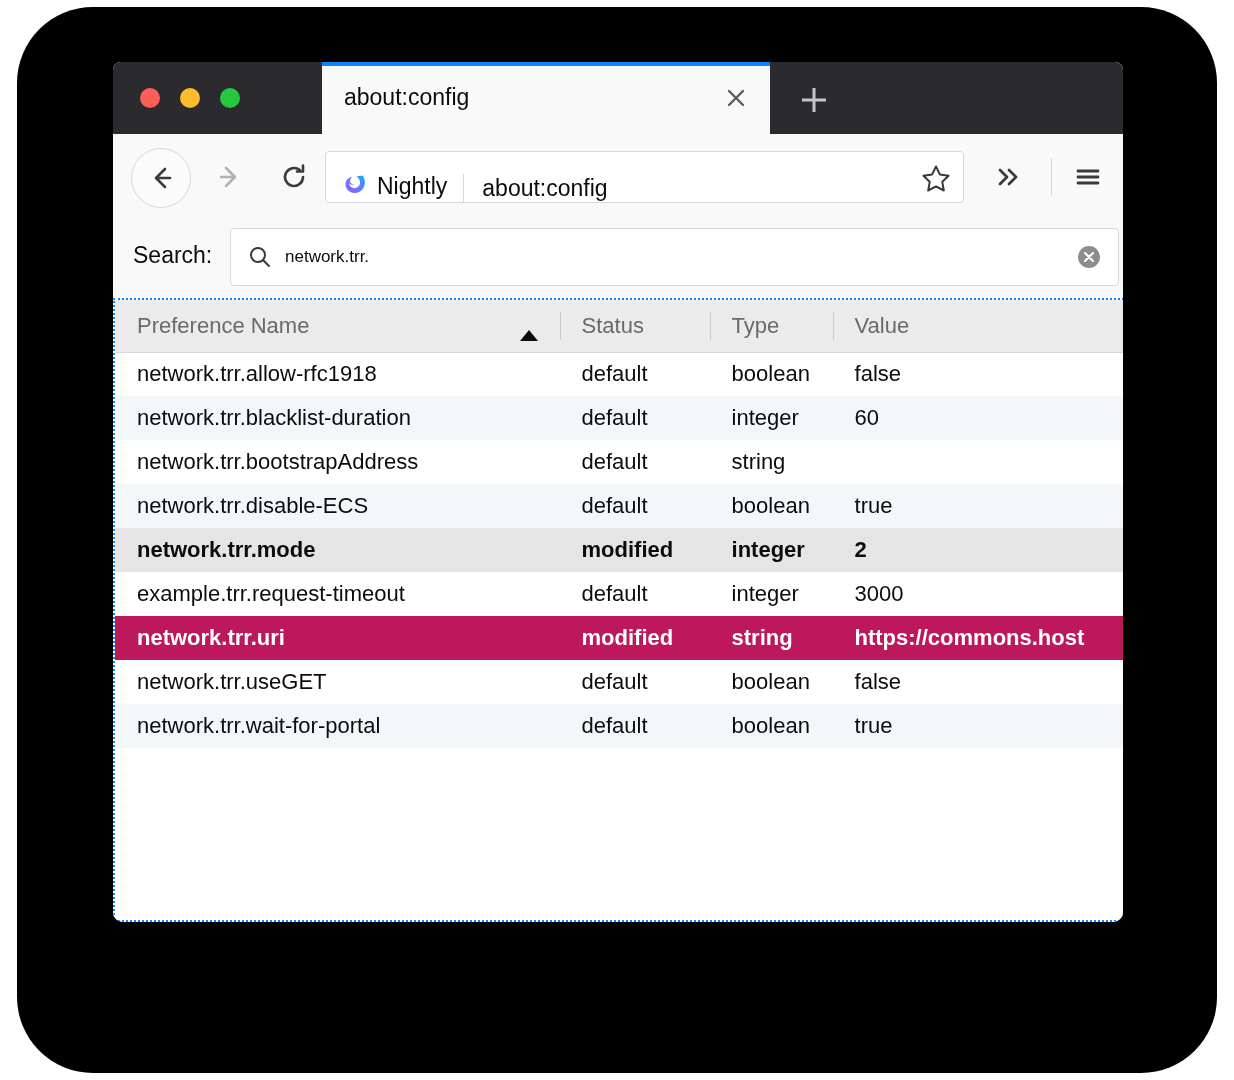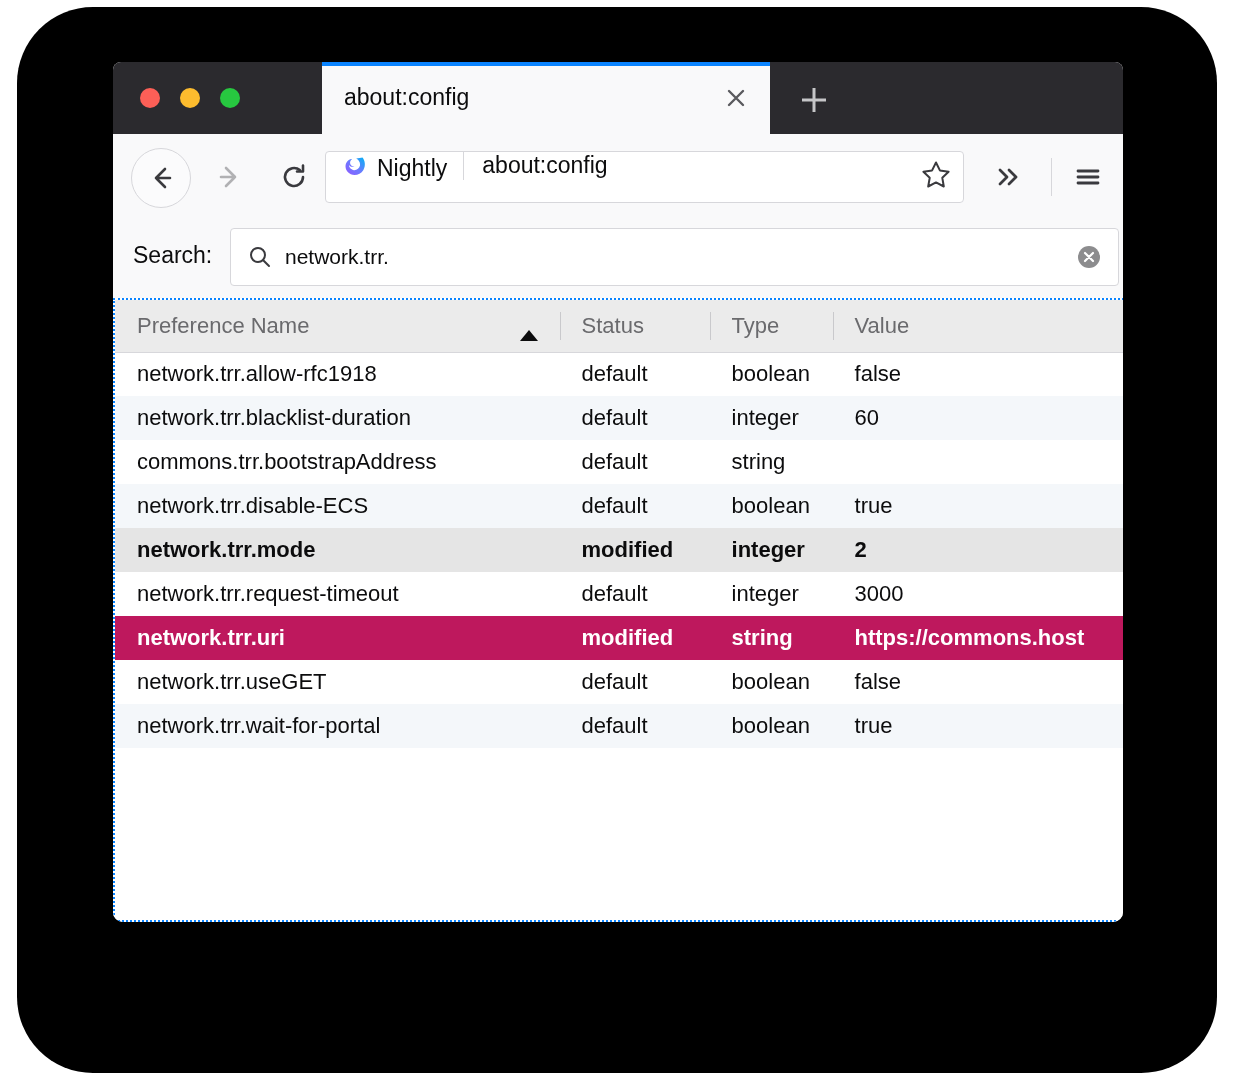--- a/index.html
+++ b/index.html
@@ -132,21 +132,21 @@
     position: absolute;
     left: 212px;
     top: 17px;
     width: 639px;
     height: 52px;
     background: #ffffff;
     border: 1px solid #d7d7db;
     border-radius: 4px;
     box-sizing: border-box;
     display: flex;
-    align-items: flex-start;
+    align-items: flex-end;
     cursor: text;
   }
   #nightly-chip {
     display: flex;
     align-items: center;
     gap: 9px;
     padding-left: 14px;
     padding-right: 16px;
   }
   #nightly-label {
@@ -211,21 +211,21 @@
     display: flex;
     align-items: center;
     cursor: text;
   }
   #search-icon {
     margin-left: 16px;
     margin-right: 12px;
     display: flex;
   }
   #search-value {
-    font-size: 21px;
+    font-size: 17px;
     color: #0c0c0d;
     flex: 1;
     white-space: nowrap;
     overflow: hidden;
   }
   #search-clear {
     margin-right: 16px;
     width: 26px;
     height: 26px;
     cursor: pointer;
@@ -463,42 +463,42 @@
             <td></td>
           </tr>
           <tr class="even">
             <td>network.trr.blacklist-duration</td>
             <td>default</td>
             <td>integer</td>
             <td>60</td>
             <td></td>
           </tr>
           <tr class="odd">
-            <td>commons.trr.bootstrapAddress</td>
+            <td>network.trr.bootstrapAddress</td>
             <td>default</td>
             <td>string</td>
             <td></td>
             <td></td>
           </tr>
           <tr class="even">
             <td>network.trr.disable-ECS</td>
             <td>default</td>
             <td>boolean</td>
             <td>true</td>
             <td></td>
           </tr>
           <tr class="modified">
             <td>network.trr.mode</td>
             <td>modified</td>
             <td>integer</td>
             <td>2</td>
             <td></td>
           </tr>
           <tr class="odd">
-            <td>network.trr.request-timeout</td>
+            <td>example.trr.request-timeout</td>
             <td>default</td>
             <td>integer</td>
             <td>3000</td>
             <td></td>
           </tr>
           <tr class="selected">
             <td>network.trr.uri</td>
             <td>modified</td>
             <td>string</td>
             <td>https://commons.host</td>

